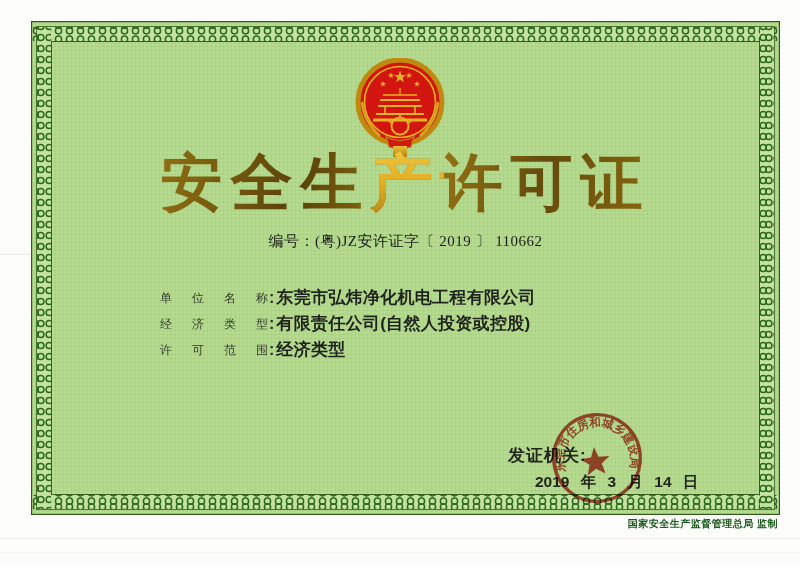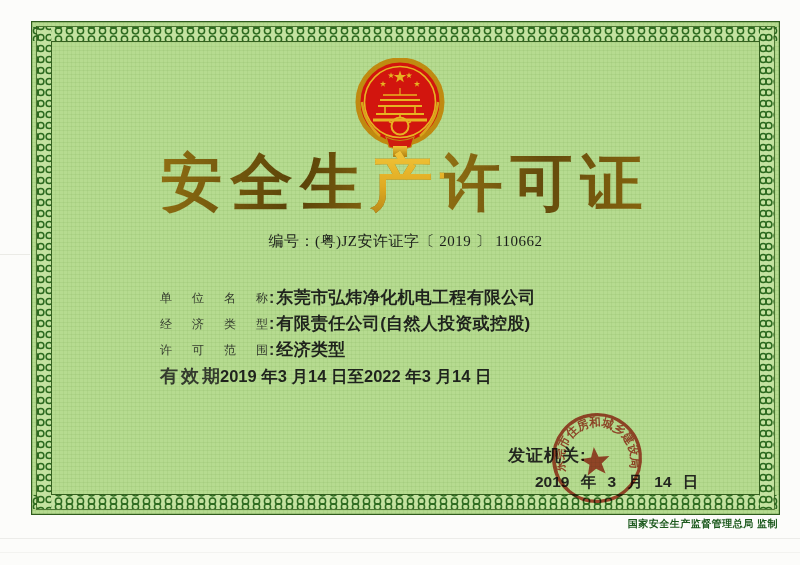--- a/index.html
+++ b/index.html
@@ -157,23 +157,20 @@
     <div class="fields">
       <div class="frow">
         <span class="flabel">单位名称</span><span class="fcolon">:</span><span class="fvalue">东莞市弘炜净化机电工程有限公司</span>
       </div>
       <div class="frow">
         <span class="flabel">经济类型</span><span class="fcolon">:</span><span class="fvalue">有限责任公司(自然人投资或控股)</span>
       </div>
       <div class="frow">
         <span class="flabel">许可范围</span><span class="fcolon">:</span><span class="fvalue">经济类型</span>
       </div>
-      <div class="frow">
-        <span class="vlabel">有效期</span><span class="vtext">2019 年3 月14 日至2022 年3 月14 日</span>
-      </div>
     </div>
 
     <div class="issuer-label">发证机关:</div>
     <div class="issue-date">2019 年 3 月 14 日</div>
 
     <svg class="stamp" viewBox="0 0 96 96" width="98" height="98">
       <defs>
         <path id="stamparc" d="M16,58 A33,33 0 1 1 80,58" fill="none"></path>
       </defs>
       <circle cx="48" cy="48" r="42.5" fill="none" stroke="#c23b2e" stroke-width="3.2"></circle>

